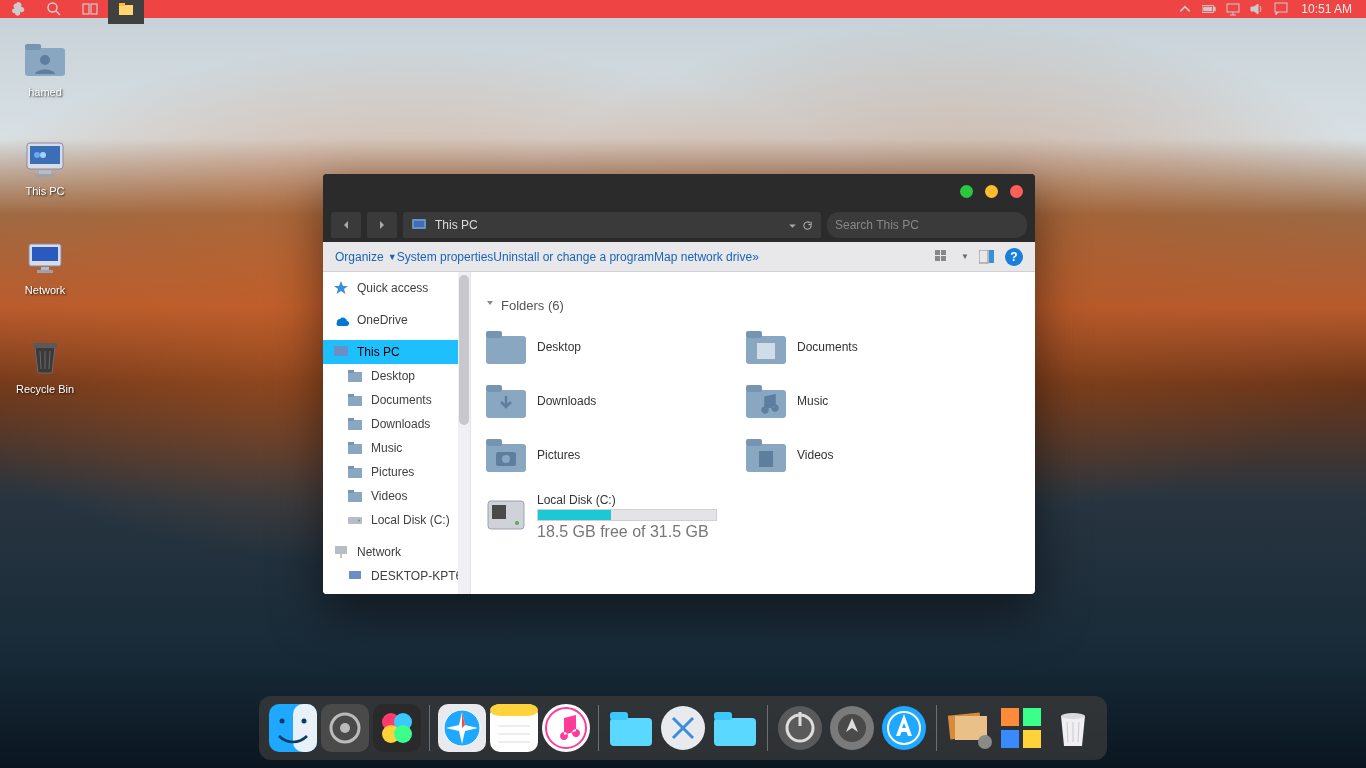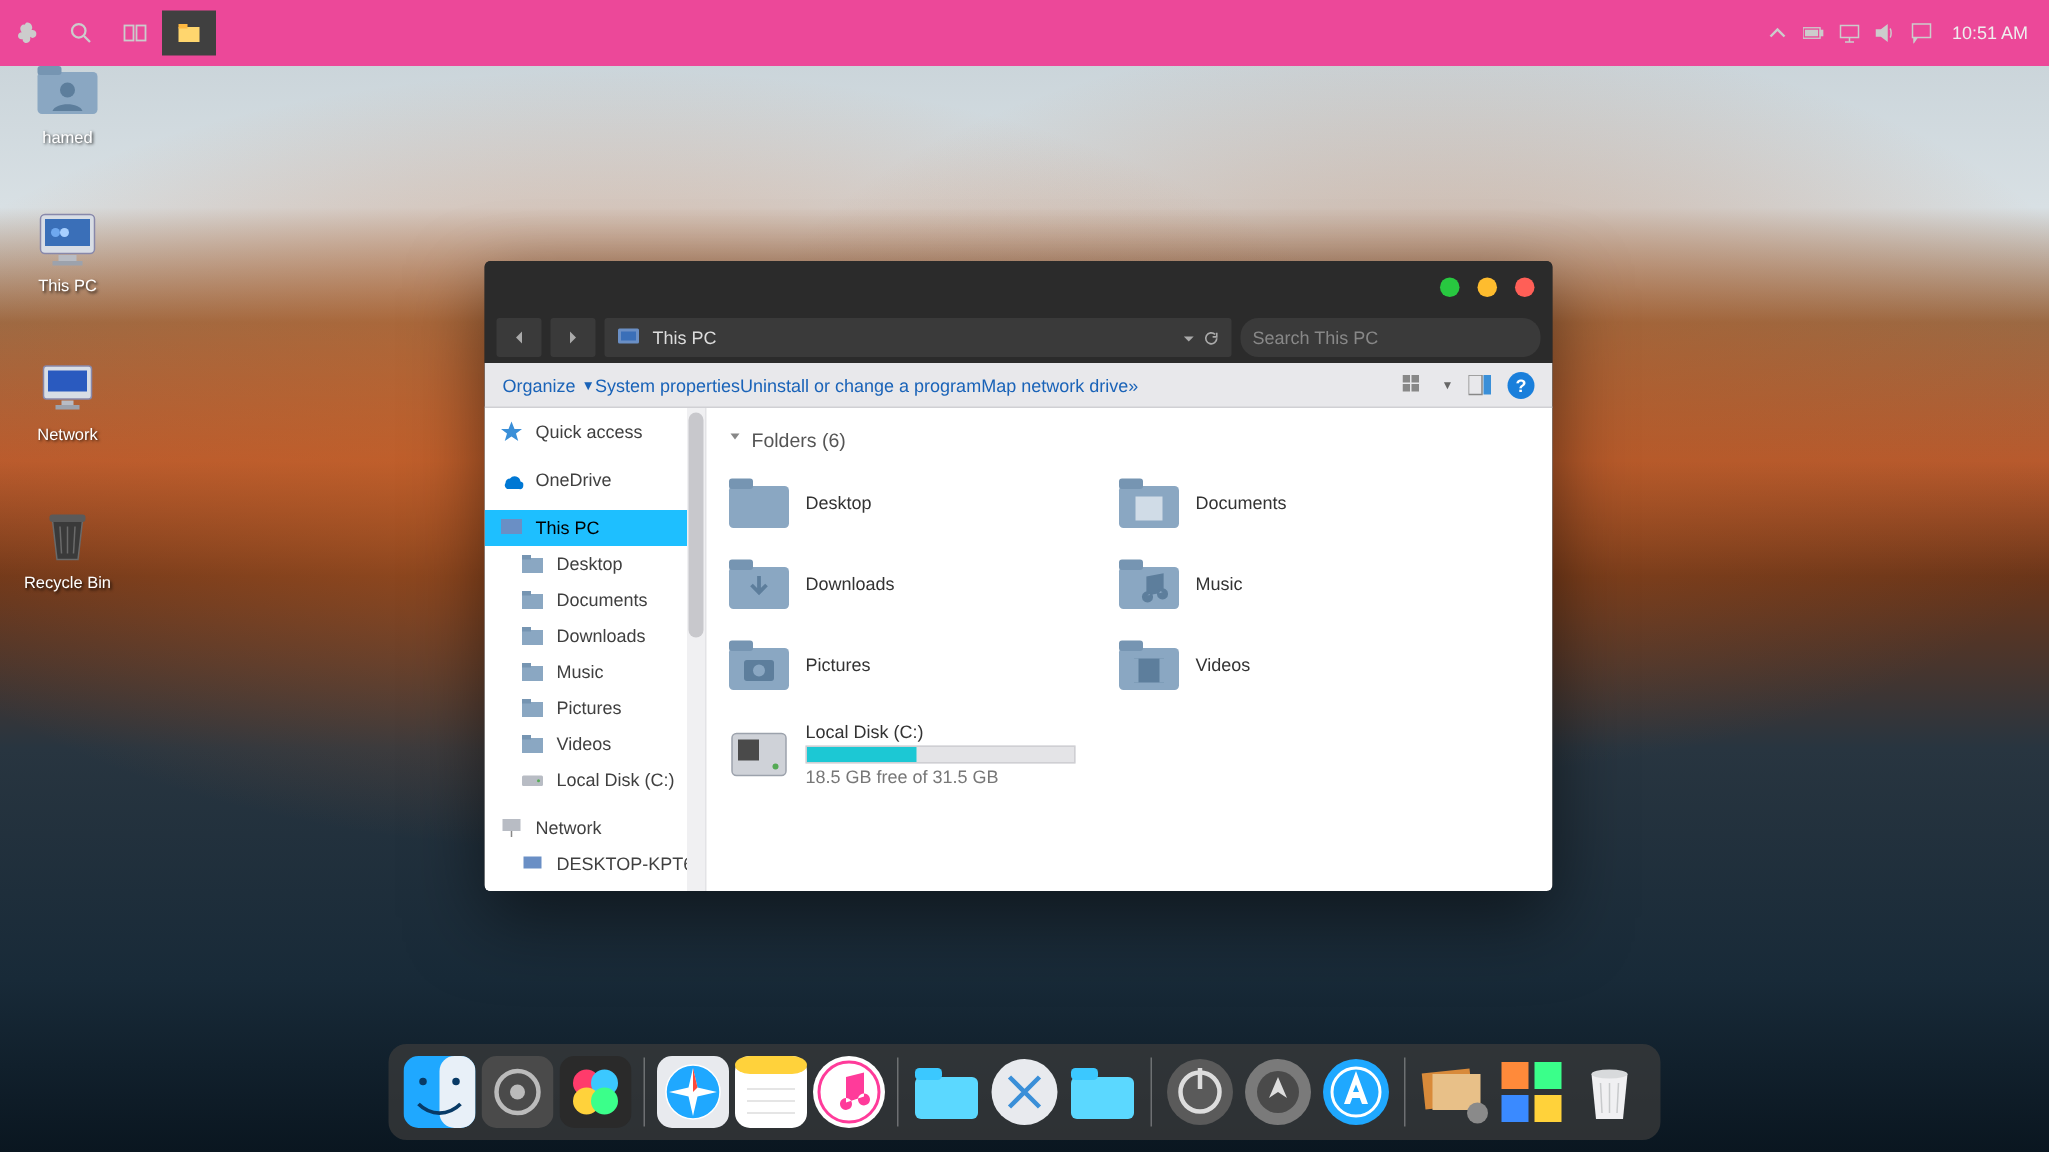--- a/index.html
+++ b/index.html
@@ -1,19 +1,19 @@
 <!DOCTYPE html>
 <html><head>
 <meta charset="utf-8">
 <style>
 *{margin:0;padding:0;box-sizing:border-box;font-family:'Segoe UI',Arial,sans-serif}
 body{width:1366px;height:768px;overflow:hidden;position:relative;background:linear-gradient(180deg,#b8c5cd 0%,#d4dce0 15%,#8a6548 25%,#a04d2a 35%,#7a3c1f 45%,#2a3238 60%,#1a2832 80%,#0f1a22 100%)}
 .wallpaper{position:absolute;inset:0;z-index:0}
 .wallpaper::before{content:"";position:absolute;inset:0;background:radial-gradient(ellipse at 30% 40%,rgba(200,100,40,.6) 0%,transparent 40%),radial-gradient(ellipse at 70% 35%,rgba(180,90,35,.5) 0%,transparent 35%),linear-gradient(180deg,#c5d0d6 0%,#d8e0e4 18%,#9a6a45 28%,#b85a2e 40%,#6a3519 50%,#283540 65%,#182a38 85%,#0a1620 100%)}
-.taskbar{position:absolute;top:0;left:0;right:0;height:44px;background:#ec4899;display:flex;align-items:center;z-index:100;color:#ccc}
+.taskbar{position:absolute;top:0;left:0;right:0;height:18px;background:#ef4444;display:flex;align-items:center;z-index:100;color:#ccc}
 .taskbar-left{display:flex;align-items:center;height:100%}
 .tb-btn{width:36px;height:30px;display:flex;align-items:center;justify-content:center;cursor:pointer}
 .tb-btn.active{background:#404040}
 .tb-btn svg{width:16px;height:16px;fill:#ccc}
 .taskbar-right{margin-left:auto;display:flex;align-items:center;gap:4px;padding-right:8px}
 .tray-icon{width:20px;height:20px;display:flex;align-items:center;justify-content:center}
 .tray-icon svg{width:14px;height:14px;fill:#ccc;stroke:#ccc}
 .clock{font-size:12px;color:#eee;padding:0 6px}
 .desktop-icons{position:absolute;top:38px;left:10px;z-index:5}
 .di{width:70px;height:85px;display:flex;flex-direction:column;align-items:center;margin-bottom:14px;cursor:pointer}
@@ -41,34 +41,34 @@
 .help-btn{width:18px;height:18px;border-radius:50%;background:#1a7fdb;color:#fff;display:flex;align-items:center;justify-content:center;font-size:12px;font-weight:bold}
 .body{flex:1;display:flex;background:#fff;overflow:hidden}
 .sidebar{width:148px;background:#fff;border-right:1px solid #e3e3e6;overflow-y:auto;padding:4px 0;position:relative}
 .sb-item{height:24px;display:flex;align-items:center;padding:0 10px;gap:8px;font-size:12px;color:#404040;cursor:pointer;white-space:nowrap;overflow:hidden}
 .sb-item.child{padding-left:24px}
 .sb-item.selected{background:#1ebfff;color:#000}
 .sb-icon{width:16px;height:16px;flex-shrink:0}
 .sb-scroll{position:absolute;right:0;top:0;width:12px;height:100%;background:#f0f0f2}
 .sb-thumb{position:absolute;right:1px;top:3px;width:10px;height:150px;background:#c8c8cc;border-radius:5px}
 .content{flex:1;padding:10px 14px;overflow-y:auto}
-.section-hdr{display:flex;align-items:flex-start;gap:6px;font-size:13px;color:#555;margin:4px 0 10px}
+.section-hdr{display:flex;align-items:flex-start;gap:6px;font-size:13px;color:#555;margin:16px 0 10px}
 .section-hdr svg{width:10px;height:10px;fill:#888}
 .folders-grid{display:grid;grid-template-columns:repeat(2,250px);gap:6px 10px;margin-bottom:14px}
 .folder-item{display:flex;align-items:center;gap:10px;height:48px;cursor:pointer}
 .folder-icon{width:42px;height:38px}
 .folder-label{font-size:12px;color:#333}
 .drives-grid{display:grid;grid-template-columns:repeat(2,250px);gap:10px}
 .drive-item{display:flex;gap:10px;cursor:pointer}
 .drive-icon{width:42px;height:42px}
 .drive-info{display:flex;flex-direction:column;gap:2px;flex:1}
 .drive-name{font-size:12px;color:#333}
 .drive-bar{width:180px;height:12px;background:#e4e4e7;border:1px solid #cfcfd3;position:relative}
 .drive-fill{height:100%;background:#1cc8d4}
-.drive-sub{font-size:12px;color:#777}
+.drive-sub{font-size:16px;color:#777}
 
 .dock{position:absolute;bottom:8px;left:50%;transform:translateX(-50%);height:64px;background:rgba(60,60,60,.72);border-radius:12px;display:flex;align-items:center;padding:0 10px;gap:4px;z-index:90}
 .dock-sep{width:1px;height:46px;background:rgba(255,255,255,.3);margin:0 4px}
 .dock-item{width:48px;height:48px;border-radius:10px;cursor:pointer;display:flex;align-items:center;justify-content:center}
 
 .fsvg{fill:#8aa7c2}
 .fsvg-tab{fill:#7695b2}
 </style>
 </head>
 <body>

